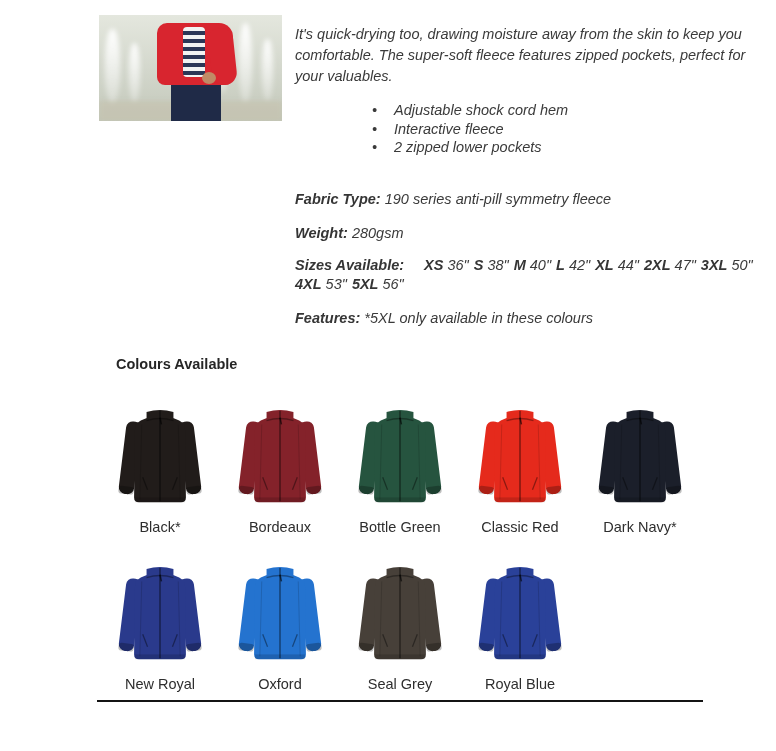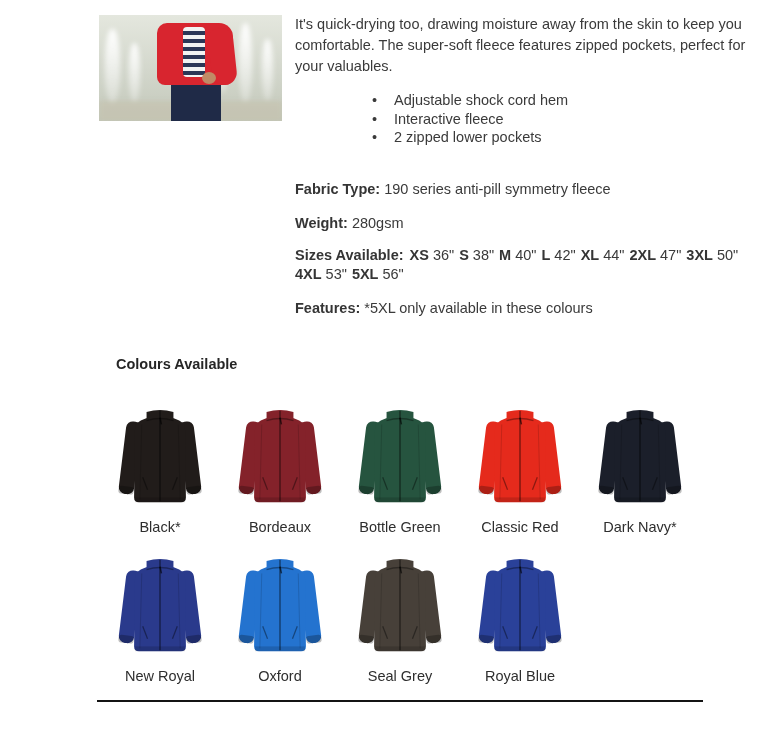--- a/index.html
+++ b/index.html
@@ -28,44 +28,44 @@
     background:#d8252f;border-radius:10px 14px 8px 8px;}
   .hp-shirt{position:absolute;left:84px;top:12px;width:22px;height:50px;
     background:repeating-linear-gradient(180deg,#f2f2f2 0 4px,#2c3656 4px 8px);
     border-radius:4px;}
   .hp-sleeve{position:absolute;left:111px;top:13px;width:25px;height:57px;
     background:#d8252f;border-radius:12px;transform:rotate(-6deg);}
   .hp-hand{position:absolute;left:103px;top:57px;width:14px;height:12px;
     background:#c08a66;border-radius:50%;}
 
   
-  .rightcol{position:absolute;left:295px;top:14px;width:468px;font-size:14.5px;}
+  .rightcol{position:absolute;left:295px;top:24px;width:468px;font-size:14.5px;font-style:italic;}
   .rightcol p{margin:0;}
   .intro{line-height:21px;}
   .bullets{margin:14px 0 0;padding:0;list-style:none;}
   .bullets li{line-height:18.5px;padding-left:77px;}
   .bullets li::before{content:"\2022";display:inline-block;width:22px;}
   .spec{line-height:21px;}
   .spec b{color:#353535;}
   .spec-fabric{margin-top:32px !important;}
   .spec-weight{margin-top:13px !important;}
   .spec-sizes{margin-top:12px !important;line-height:19px !important;}
   .spec-features{margin-top:14px !important;}
   .pair{margin-right:5px;white-space:nowrap;}
   .pair b{margin-right:4px;}
-  .sizes-label{margin-right:6px;}
+  .sizes-label{margin-right:20px;}
 
   
   .colours-heading{
     position:absolute;left:116px;top:354px;margin:0;
     font-size:14.5px;font-weight:bold;color:#262626;line-height:20px;text-align:center;
   }
   .colour-grid{
     position:absolute;left:100px;top:408px;
-    display:grid;grid-template-columns:repeat(5,120px);row-gap:21px;
+    display:grid;grid-template-columns:repeat(5,120px);row-gap:29px;
   }
   .card{display:flex;flex-direction:column;align-items:center;width:120px;}
   .jacket{width:96px;height:102px;display:block;}
   .card-label{margin-top:8px;font-size:14.5px;line-height:18px;color:#2e2e2e;text-align:center;}
 
   .divider{
     position:absolute;left:97px;top:700px;width:606px;
     border:none;border-top:2px solid #141414;margin:0;
   }
 </style>

